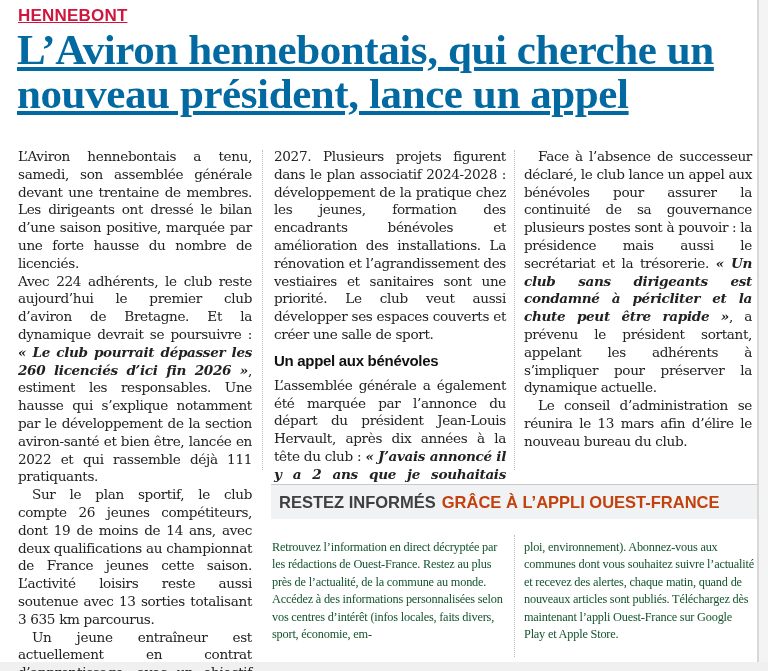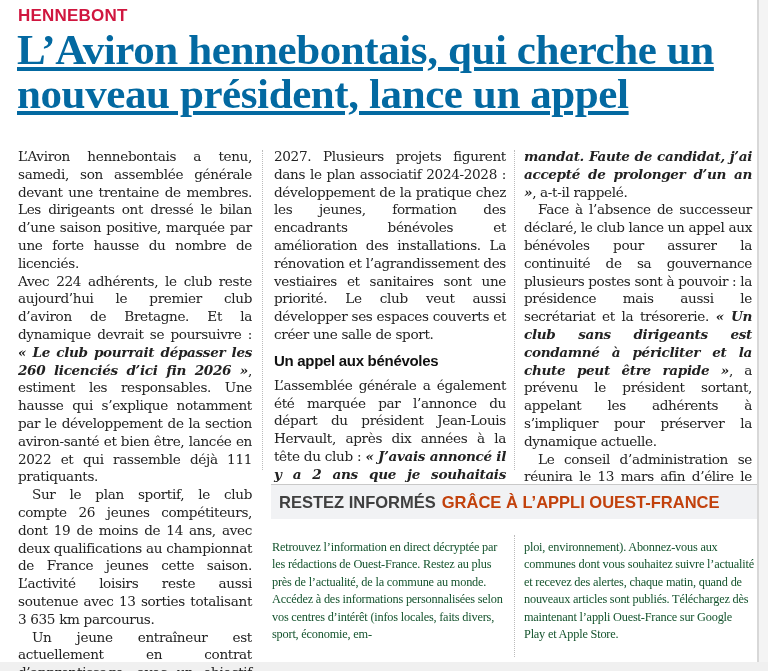--- a/index.html
+++ b/index.html
@@ -8,21 +8,21 @@
     position:relative; color:#1a1a1a;
     font-family:"DejaVu Serif", serif;
   }
   .right-rule { position:absolute; left:757px; top:0; width:2px; height:671px; background:#d8d8d8; }
   .right-pad { position:absolute; left:759px; top:0; width:9px; height:671px; background:#f4f4f4; }
   .bottom-band { position:absolute; left:0; top:662px; width:768px; height:9px; background:#f0f0f0; }
 
   .kicker {
     position:absolute; left:18px; top:6px;
     font-family:"Liberation Sans", sans-serif; font-weight:bold;
-    font-size:17px; color:#d0163f; letter-spacing:0.2px;
+    font-size:17px; color:#d0163f; letter-spacing:0.2px;text-decoration:underline;
   }
   .headline {
     position:absolute; left:17px; top:28px; width:740px;
     font-family:"Liberation Serif", serif; font-weight:bold;
     font-size:43px; line-height:44px; color:#0369a1; letter-spacing:-0.4px;text-decoration:underline;
   }
   .col {
     position:absolute; top:148px;
     font-family:"DejaVu Serif", serif; font-size:13.6px; line-height:17.8px;
     color:#222; letter-spacing:-0.35px;
@@ -78,21 +78,20 @@
 <div class="colsep" style="left:262px; top:150px; height:320px;"></div>
 <div class="colsep" style="left:514px; top:150px; height:320px;"></div>
 
 <div class="col col2">
   <p>2027. Plusieurs projets figurent dans le plan associatif 2024-2028 : développement de la pratique chez les jeunes, formation des encadrants bénévoles et amélioration des installations. La rénovation et l’agrandissement des vestiaires et sanitaires sont une priorité. Le club veut aussi développer ses espaces couverts et créer une salle de sport.</p>
   <div class="subhead">Un appel aux bénévoles</div>
   <p><span>L’assemblée générale a également été marquée par l’annonce du départ du président Jean-Louis Hervault, après dix années à la tête du club : </span><em class="q">« J’avais annoncé il y a 2 ans que je souhaitais mettre fin à mon</em></p>
 </div>
 
 <div class="col col3">
-  <p><em class="q">mandat. Faute de candidat, j’ai accepté de prolonger d’un an »</em><span>, a-t-il rappelé.</span></p>
   <p class="indent"><span>Face à l’absence de successeur déclaré, le club lance un appel aux bénévoles pour assurer la continuité de sa gouvernance plusieurs postes sont à pouvoir : la présidence mais aussi le secrétariat et la trésorerie. </span><em class="q">« Un club sans dirigeants est condamné à péricliter et la chute peut être rapide »</em><span>, a prévenu le président sortant, appelant les adhérents à s’impliquer pour préserver la dynamique actuelle.</span></p>
   <p class="indent">Le conseil d’administration se réunira le 13 mars afin d’élire le nouveau bureau du club.</p>
 </div>
 
 <div class="promo-rule"></div>
 <div class="promo-head">
   <span class="a">RESTEZ INFORMÉS</span>
   <span class="b">GRÂCE À L’APPLI OUEST-FRANCE</span>
 </div>
 <div class="colsep" style="left:514px; top:535px; height:122px;"></div>

